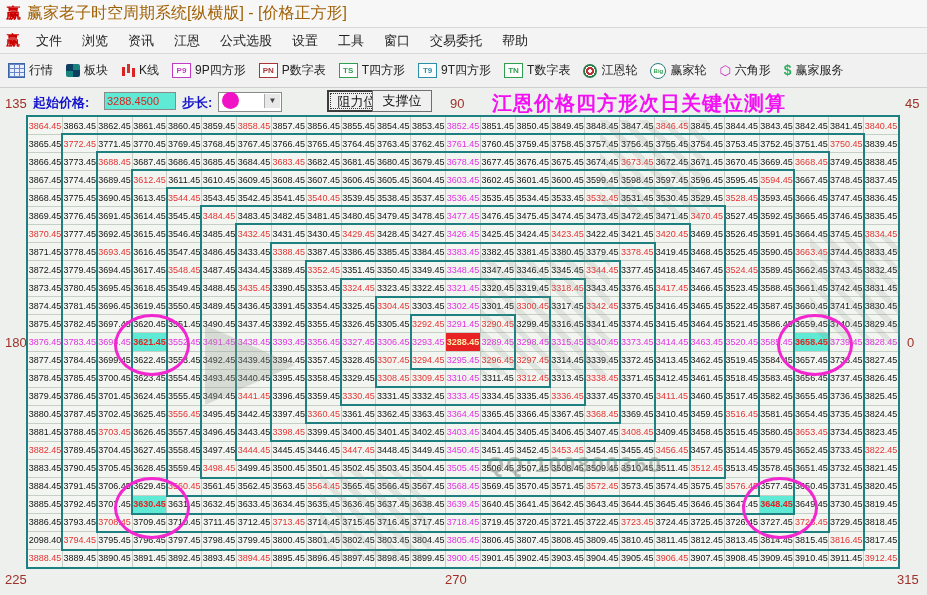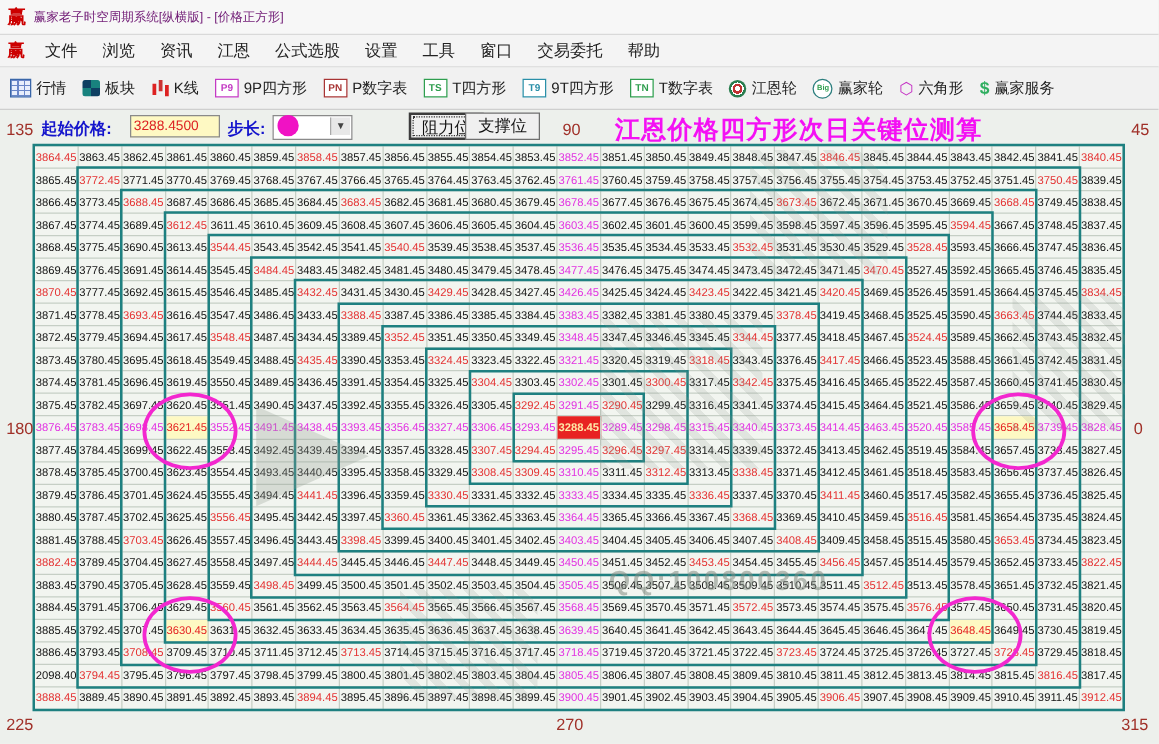--- a/index.html
+++ b/index.html
@@ -2,21 +2,21 @@
 <html><head>
 <meta charset="utf-8">
 <style>
   html,body{margin:0;padding:0;}
   body{width:927px;height:595px;position:relative;background:#edf0ec;
        font-family:"Liberation Sans","DejaVu Sans",sans-serif;overflow:hidden;}
   
   .titlebar{position:absolute;left:0;top:0;width:927px;height:28px;background:#f7f7f7;
             border-bottom:1px solid #d9d9d9;display:flex;align-items:center;padding-left:6px;box-sizing:border-box;}
   .applogo{color:#c00;font-weight:bold;font-size:15px;margin-right:6px;}
-  .titletext{font-size:10px;color:#701a75;}
+  .titletext{font-size:16px;color:#a16207;}
   .menubar{position:absolute;left:0;top:28px;width:927px;height:26px;background:#f4f4f4;
            border-bottom:1px solid #d9d9d9;display:flex;align-items:center;padding-left:6px;box-sizing:border-box;}
   .menubar .applogo{font-size:14px;}
   .menu-item{font-size:13px;color:#222;padding:3px 10px;cursor:default;}
   .toolbar{position:absolute;left:0;top:54px;width:927px;height:34px;background:#f1f1f1;
            border-bottom:1px solid #cfcfcf;display:flex;align-items:center;padding-left:8px;box-sizing:border-box;}
   .tb-item{display:flex;align-items:center;margin-right:13px;font-size:12px;color:#222;cursor:default;}
   .ic{display:inline-flex;align-items:center;justify-content:center;margin-right:4px;}
   .icon-table{width:15px;height:13px;border:1px solid #3a66a8;background-color:#e8eefc;
      background-image:repeating-linear-gradient(0deg,#6a86c8 0 1px,transparent 1px 4px),
@@ -36,21 +36,21 @@
   .icon-bigwheel{width:14px;height:14px;border-radius:50%;border:1px solid #2a7d7d;color:#2f9e4f;
      font-size:6px;font-weight:bold;background:#fff;}
   .icon-hex{color:#c430c4;font-size:13px;line-height:13px;}
   .icon-dollar{color:#2fae5f;font-size:14px;font-weight:bold;line-height:13px;}
   
   .controlbar{position:absolute;left:0;top:88px;width:927px;height:28px;}
   .lbl-blue{position:absolute;color:#1414cc;font-size:13px;font-weight:bold;}
   #lbl-start{left:33px;top:6px;}
   #lbl-step{left:182px;top:6px;}
   .price-input{position:absolute;left:104px;top:4px;width:66px;height:16px;border:1px solid #8a8a8a;
-     background:#fef9c3;color:#d22;font-size:11px;padding:0 2px;font-family:"Liberation Sans",sans-serif;}
+     background:#5eead4;color:#d22;font-size:11px;padding:0 2px;font-family:"Liberation Sans",sans-serif;}
   .step-combo{position:absolute;left:218px;top:4px;width:62px;height:18px;border:1px solid #8a8a8a;background:#fff;}
   .combo-arrow{position:absolute;right:1px;top:1px;width:15px;height:14px;background:#e8e8e8;
      border-left:1px solid #aaa;font-size:8px;color:#444;text-align:center;line-height:14px;}
   .magenta-dot{position:absolute;left:222px;top:92px;width:17px;height:17px;border-radius:50%;
      background:#f012c4;z-index:30;}
   .btn{position:absolute;top:2px;height:22px;background:#f0f0f0;border:1px solid #6f6f6f;
        font-size:13px;color:#111;text-align:center;line-height:20px;box-sizing:border-box;
        font-family:"Liberation Sans","DejaVu Sans",sans-serif;}
   #btn-resist{left:310px;width:60px;border:2px solid #3c3c3c;margin-left:17px;}
   #btn-resist:after{content:"";position:absolute;left:1px;top:1px;right:1px;bottom:1px;border:1px dotted #333;}
@@ -61,21 +61,21 @@
   
   #grid{position:absolute;left:27px;top:116px;width:872px;height:452px;background:#f2f5f0;
         display:grid;grid-template-columns:repeat(25,1fr);grid-template-rows:repeat(25,1fr);
         border-left:1px solid #c2ccc2;border-top:1px solid #c2ccc2;box-sizing:border-box;}
   .cell{border-right:1px solid #c6cfc5;border-bottom:1px solid #c6cfc5;
         font-size:9px;display:flex;align-items:center;justify-content:center;
         color:#141414;overflow:hidden;white-space:nowrap;cursor:default;}
   .cell.red{color:#e43333;}
   .cell.mag{color:#e233e2;}
   .cell.center{background:#e82222;color:#ffe9a8;font-weight:bold;}
-  .cell.yellow{background:#fef9c3;color:#e42222;font-weight:normal;}
+  .cell.yellow{background:#5eead4;color:#e42222;font-weight:bold;}
   .ring{position:absolute;border:2px solid #1e8080;pointer-events:none;z-index:5;box-sizing:border-box;}
   .ellipse{position:absolute;border:3px solid #f327cf;border-radius:50%;pointer-events:none;z-index:20;}
   
   .wm-stripes{position:absolute;pointer-events:none;z-index:15;opacity:.5;
      background:repeating-linear-gradient(45deg,rgba(140,150,142,.35) 0 6px,transparent 6px 14px);}
   .wm-tri{position:absolute;width:0;height:0;border-left:90px solid rgba(150,158,150,.30);
      border-top:40px solid transparent;border-bottom:40px solid transparent;pointer-events:none;z-index:15;}
   .wm-text{position:absolute;color:rgba(130,138,130,.55);font-size:22px;letter-spacing:2px;
      pointer-events:none;z-index:15;font-weight:bold;}
 </style>

